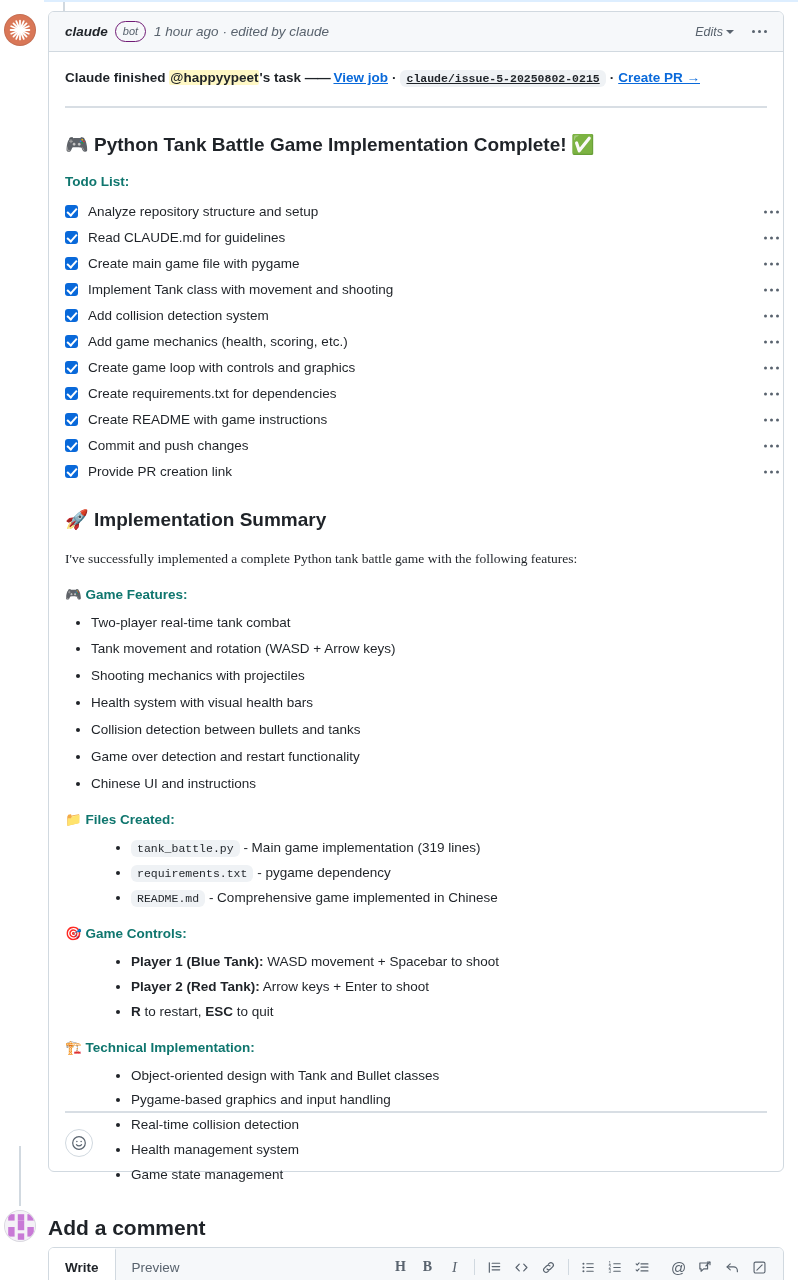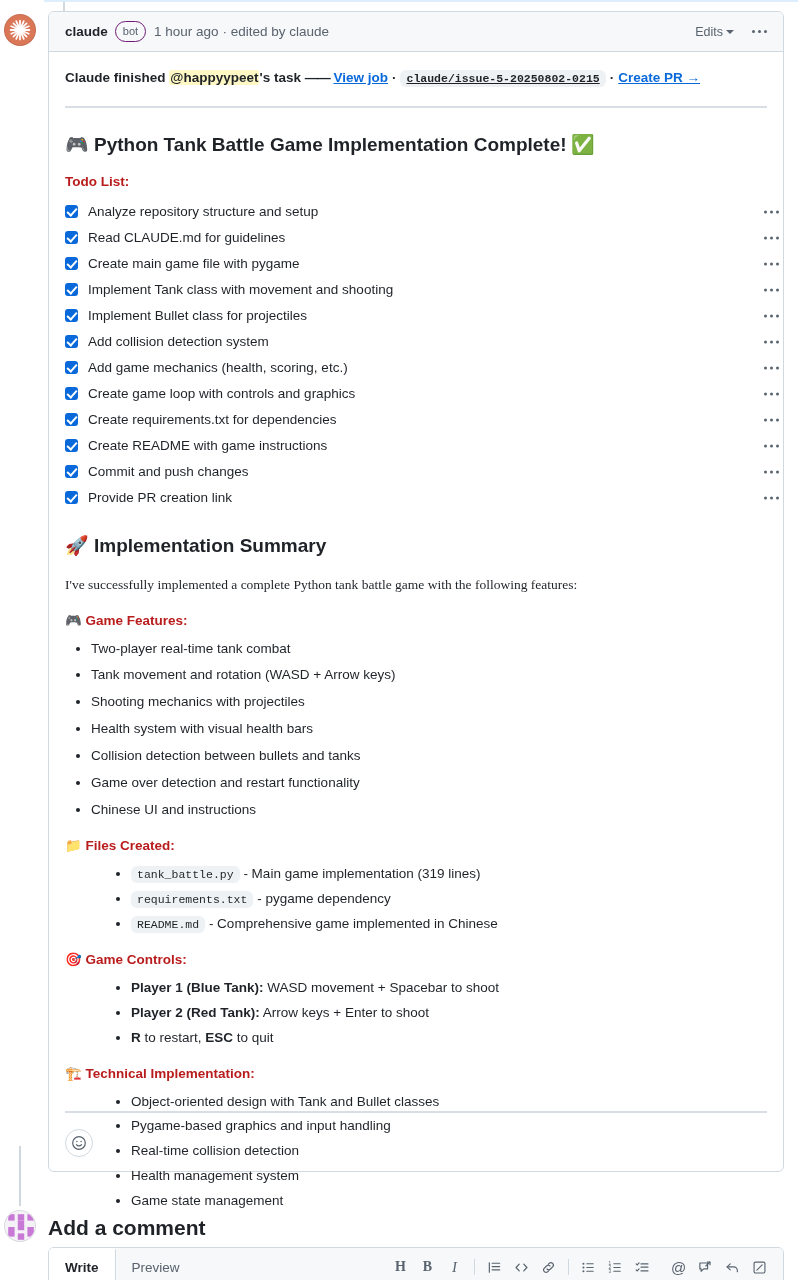--- a/index.html
+++ b/index.html
@@ -30,21 +30,21 @@
   #avatar-user { left: 4px; top: 1210px; background: #f0eef5; }
 
   
   .comment-box {
     position: absolute; left: 48px; top: 11px; width: 736px; height: 1161px;
     border: 1px solid #d1d9e0; border-radius: 6px; background: #ffffff;
   }
   .comment-header {
     position: relative; height: 40px; background: #f6f8fa;
     border-bottom: 1px solid #d1d9e0; border-radius: 5px 5px 0 0;
-    display: flex; align-items: center; padding: 0 12px 0 16px;
+    display: flex; align-items: center; padding: 0 12px 0 16px; font-style: italic;
   }
   .author { font-size: 13.5px; font-weight: 700; color: #1f2328; }
   .bot-badge {
     margin-left: 7px; font-size: 11px; line-height: 16px; color: #59636e;
     border: 1px solid #701a75; border-radius: 999px; padding: 1px 7px 2px; background: transparent;
   }
   .meta { margin-left: 8px; font-size: 13.5px; color: #59636e; }
   .hdr-right { margin-left: auto; display: flex; align-items: center; gap: 14px; }
   .edits-btn {
     display: flex; align-items: center; gap: 3px;
@@ -69,21 +69,21 @@
 
   hr.rule { border: 0; height: 2px; background: #d8dee4; margin: 18px 0 0 0; }
 
   h2.section {
     font-size: 19px; font-weight: 700; margin: 22px 0 0 0; line-height: 1.3; color: #1f2328;
   }
   h2.section.first { margin-top: 24px; }
   .emoji { font-family: "DejaVu Sans", sans-serif; }
 
   p.para { font-size: 13.5px; line-height: 1.55; margin: 16px 0 0 0; color: #1f2328; font-family: Liberation Serif, serif; }
-  p.bold-head { font-size: 13.5px; font-weight: 700; margin: 16px 0 0 0; color: #b91c1c; }
+  p.bold-head { font-size: 13.5px; font-weight: 700; margin: 16px 0 0 0; color: #0f766e; }
 
   
   ul.todo { list-style: none; margin: 10px 0 0 0; padding: 0; }
   ul.todo li {
     position: relative; display: flex; align-items: center;
     height: 26px; font-size: 13.5px; color: #1f2328;
   }
   .cb {
     width: 13px; height: 13px; border-radius: 3px; background: #0969da;
     margin-right: 10px; flex: 0 0 13px; position: relative; cursor: pointer;
@@ -236,29 +236,20 @@
             <span class="cb"></span>
             <span>Implement Tank class with movement and shooting</span>
             <span class="row-kebab">
               <i></i>
               <i></i>
               <i></i>
             </span>
           </li>
           <li>
             <span class="cb"></span>
-            <span>Implement Bullet class for projectiles</span>
-            <span class="row-kebab">
-              <i></i>
-              <i></i>
-              <i></i>
-            </span>
-          </li>
-          <li>
-            <span class="cb"></span>
             <span>Add collision detection system</span>
             <span class="row-kebab">
               <i></i>
               <i></i>
               <i></i>
             </span>
           </li>
           <li>
             <span class="cb"></span>
             <span>Add game mechanics (health, scoring, etc.)</span>

